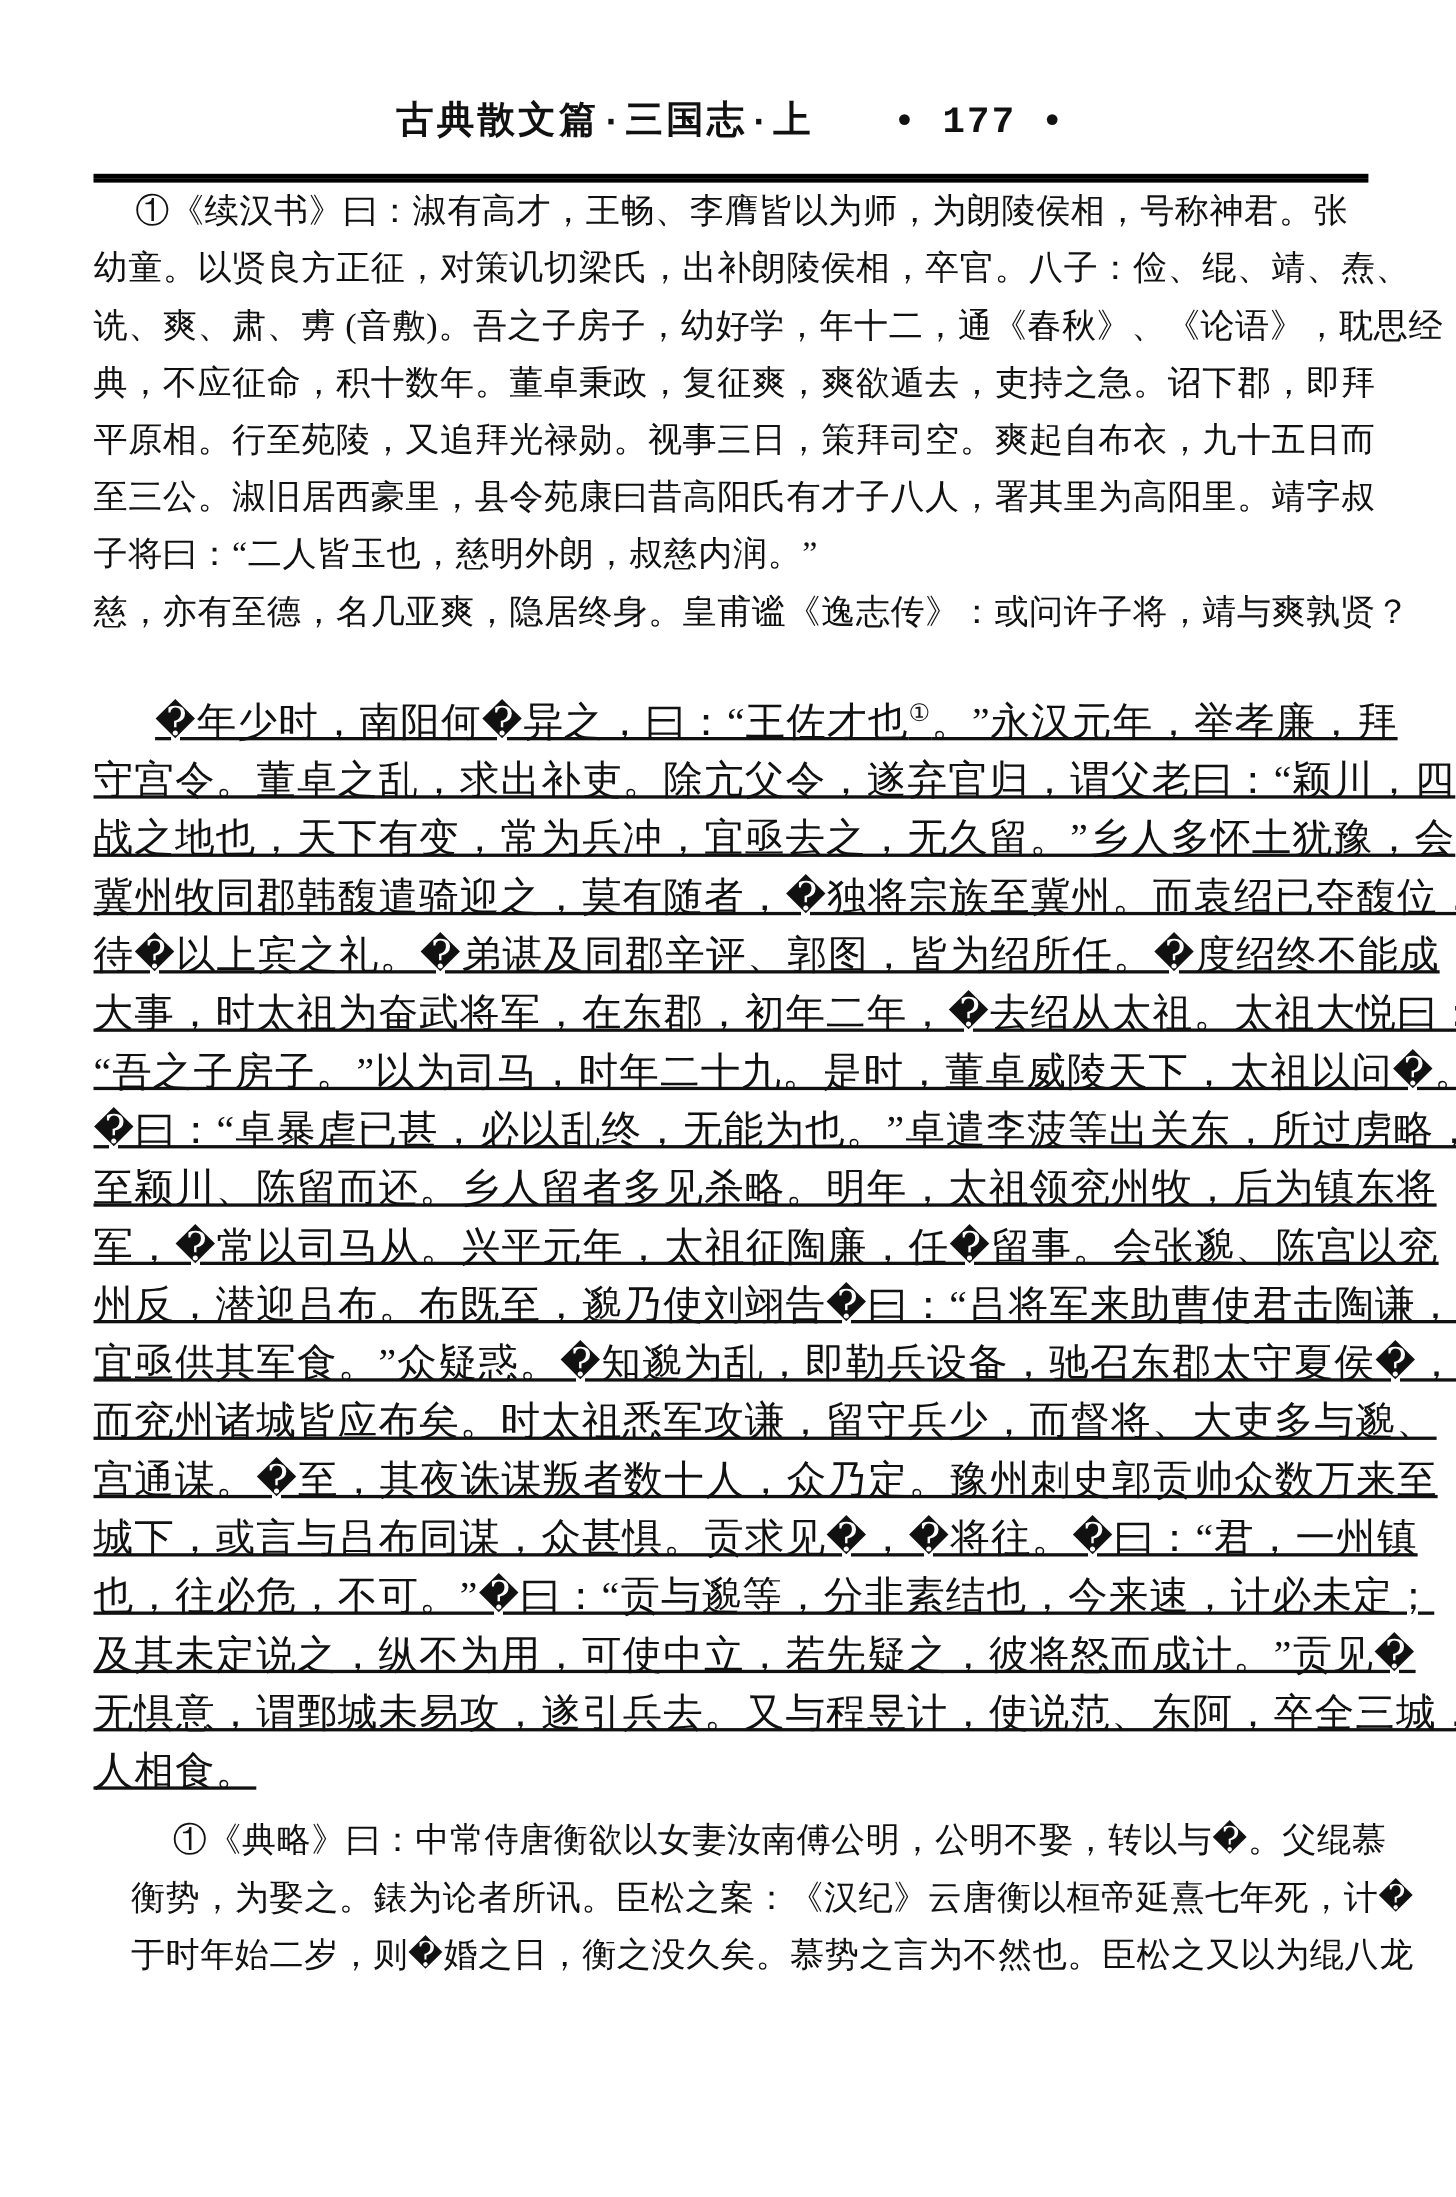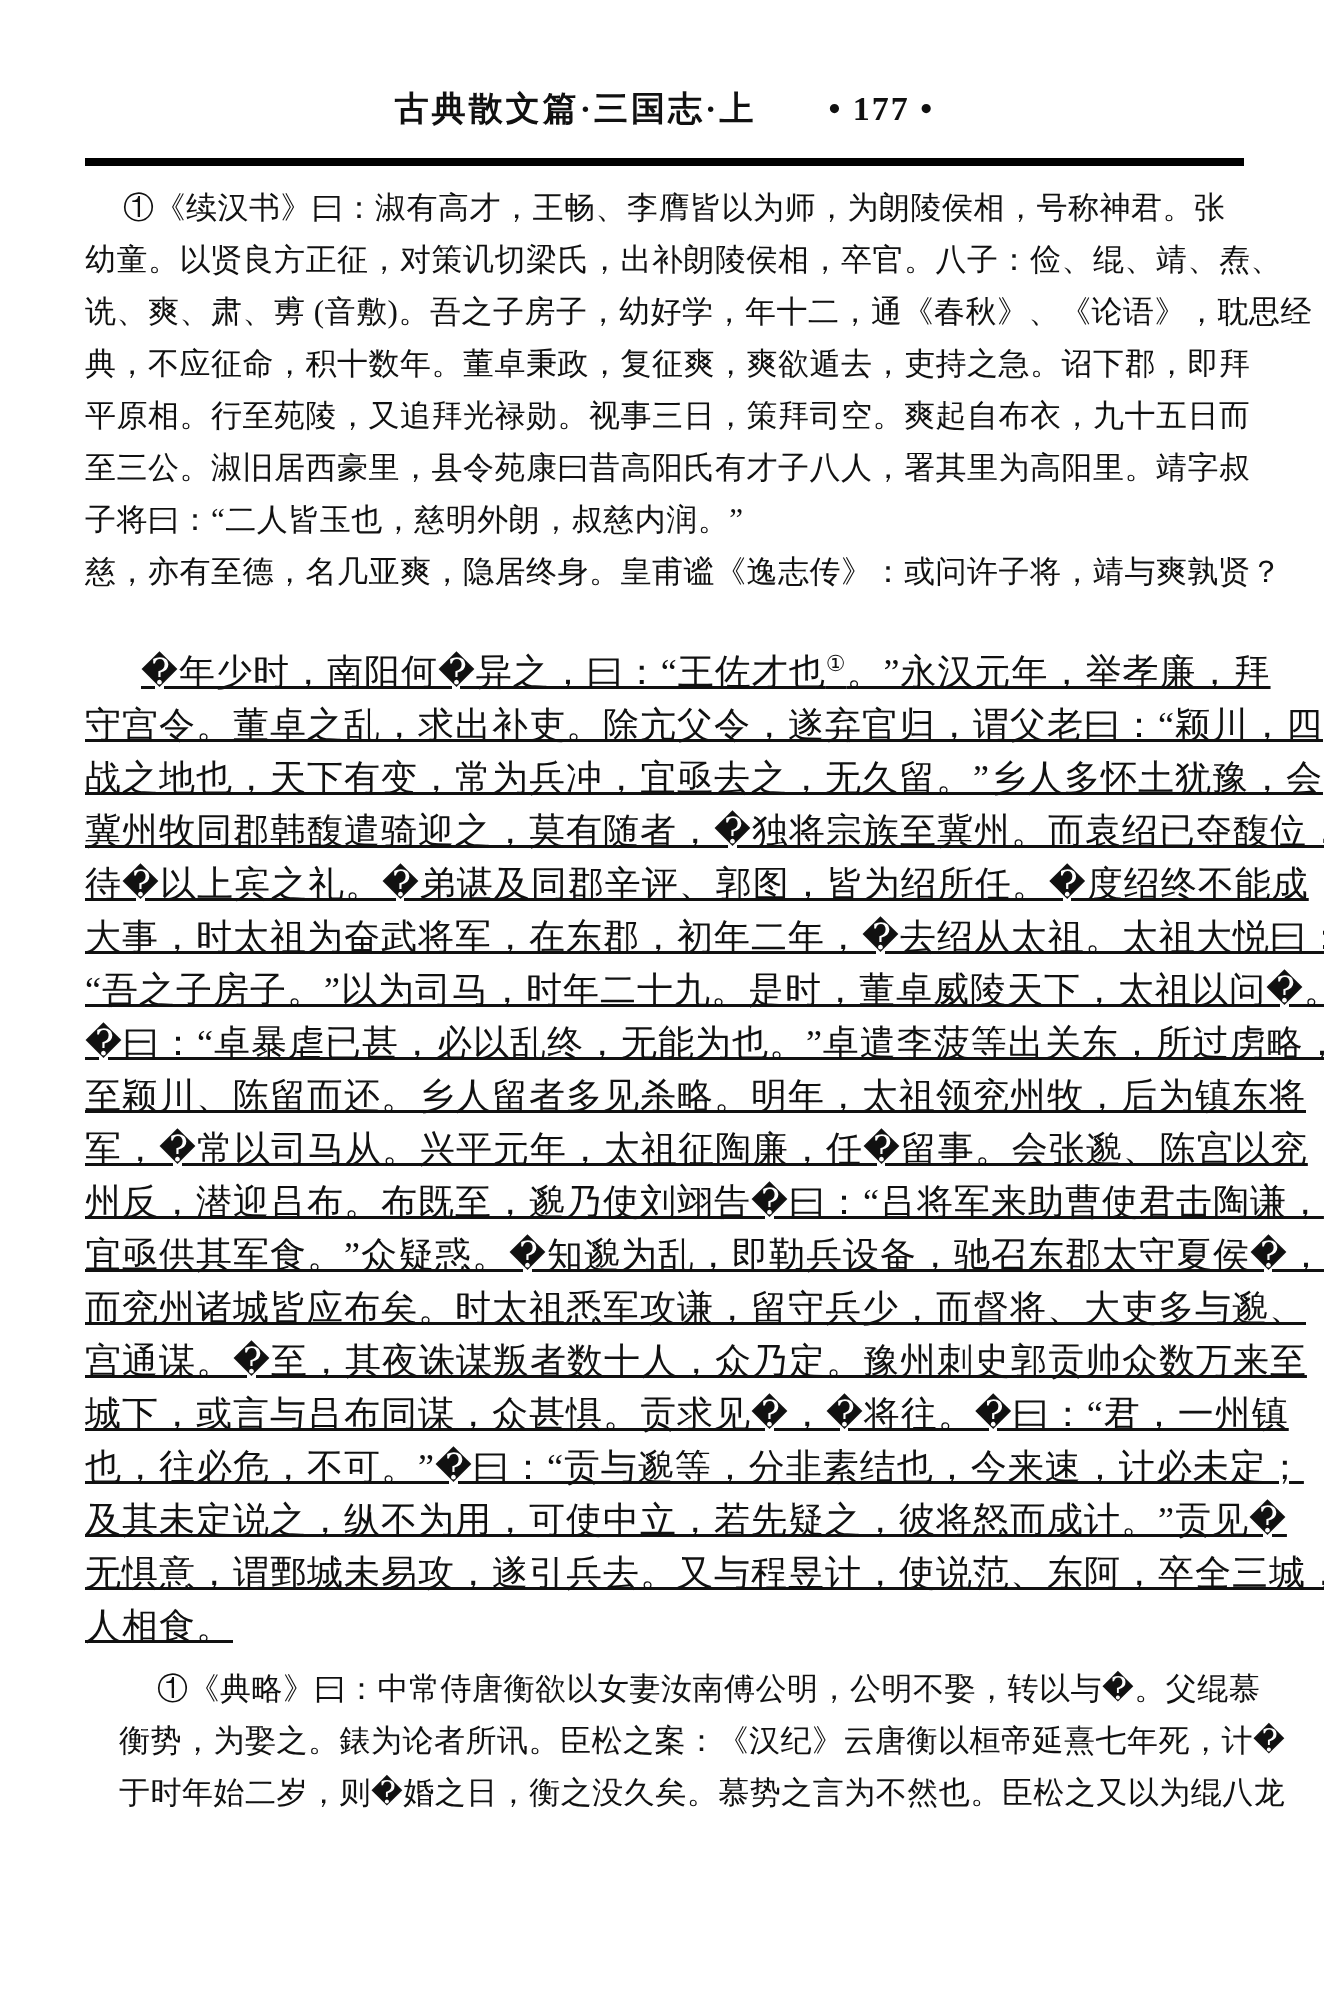--- a/index.html
+++ b/index.html
@@ -14,40 +14,41 @@
     color: #111111;
     overflow: hidden;
   }
   .content { padding: 0 80px 0 85px; }
   .header-row {
     margin-top: 86px;
     display: flex;
     justify-content: center;
     align-items: baseline;
     gap: 72px;
+    font-family: Liberation Mono, monospace;
   }
   .book-title {
     font-size: 34px;
     font-weight: bold;
     letter-spacing: 3px;
     white-space: nowrap;
   }
   .page-number {
     font-size: 34px;
     font-weight: bold;
     letter-spacing: 2px;
     white-space: nowrap;
   }
   .header-rule {
     margin-top: 26px;
     height: 6px;
     border-top: 4px solid #000000;
     border-bottom: 4px solid #000000;
   }
-  .footnote-block { margin-top: 16px; }
+  .footnote-block { }
   .footnote-block.bottom { margin-top: 10px; margin-left: 34px; }
   .fn-line {
     font-size: 31px;
     line-height: 52px;
     letter-spacing: 0.5px;
     white-space: nowrap;
   }
   .fn-line.indent { text-indent: 38px; }
   .main-block { margin-top: 48px; text-decoration: underline; }
   .main-line {

